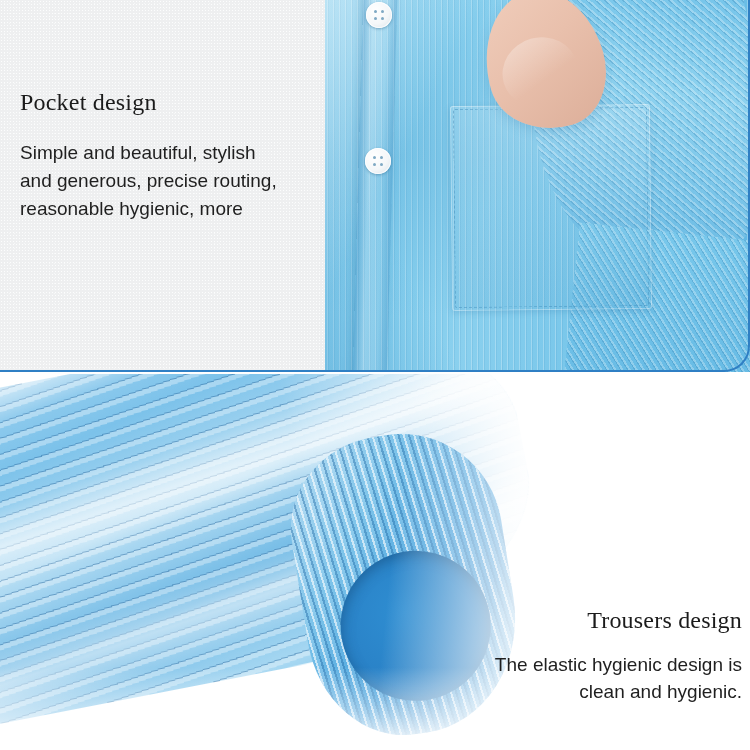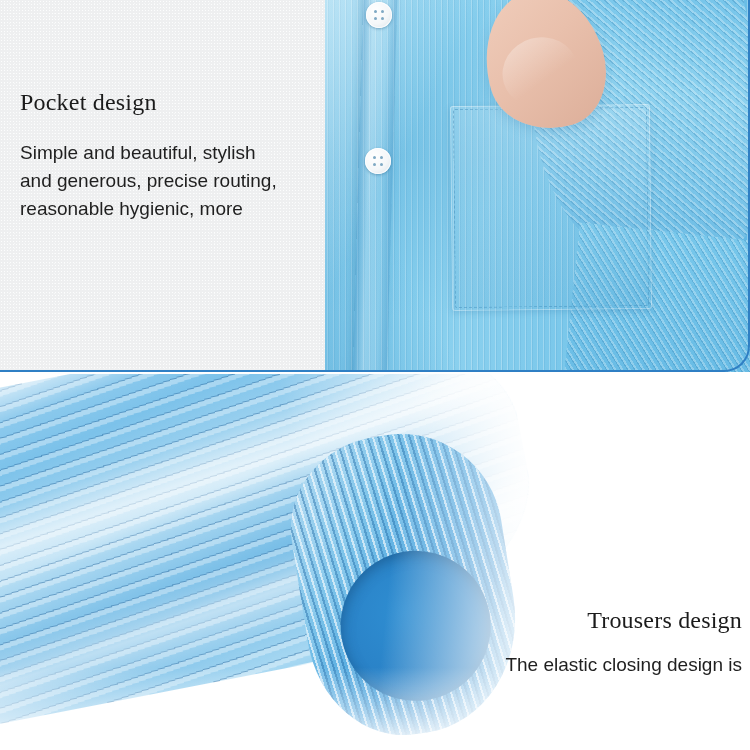--- a/index.html
+++ b/index.html
@@ -285,17 +285,18 @@
 
     <div id="cuff">
       <div class="ruche"></div>
       <div id="cuff-inner"></div>
     </div>
 
     <div id="bottom-fade"></div>
 
     <div id="trouser-text">
       <h2 class="h-title">Trousers design</h2>
-      <p class="body-copy">The elastic closing design is</p>
+      <p class="body-copy">The elastic hygienic design is</p>
+      <p class="body-copy">clean and hygienic.</p>
     </div>
   </section>
 
 </div>
 
 </body></html>

